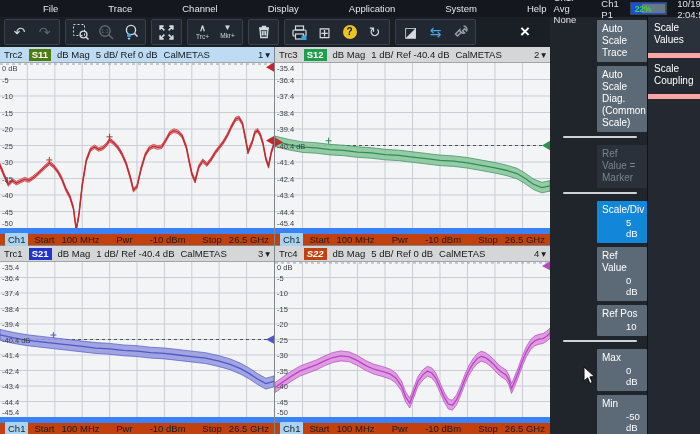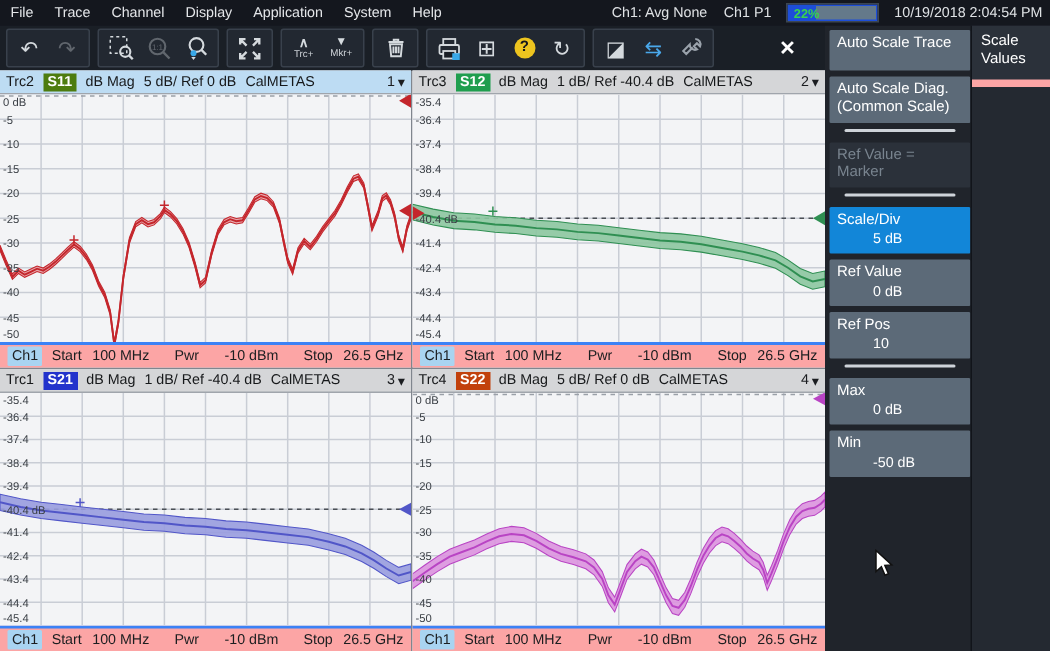--- a/index.html
+++ b/index.html
@@ -3,21 +3,21 @@
 <meta charset="utf-8">
 <style>
   * { box-sizing: border-box; margin: 0; padding: 0; }
   html,body { width:700px; height:434px; overflow:hidden; background:#14171e;
     font-family:"Liberation Sans", sans-serif; -webkit-font-smoothing:antialiased; }
 
   
   #menubar { position:absolute; top:0; left:0; width:700px; height:17px;
     background:#14171e; color:#e4e6e9; display:flex; align-items:center;
     font-size:9.5px; z-index:5; }
-  .menu-item { padding:0 7px; height:17px; line-height:17px; cursor:default; }
+  .menu-item { padding:0 7px; height:17px; line-height:17px; cursor:default;margin-left:36px; }
   #menu-status { margin-left:auto; display:flex; align-items:center; gap:11px; padding-right:5px; color:#dfe2e5; }
   .progress { position:relative; width:60px; height:11px; background:#1d4ed8; border:1px solid #40495500; outline:1px solid #3c4652; }
   .progress .fill { position:absolute; left:30%; top:0; bottom:0; right:0; background:#64798a; }
   .progress .txt { position:absolute; left:3px; top:0; font-size:8.5px; line-height:11px; color:#39d44c; font-weight:bold; z-index:1; }
 
   
   #toolbar { position:absolute; top:17px; left:0; width:550px; height:30px;
     background:#1a1f26; display:flex; align-items:center; padding:0 4px; gap:5px; }
   .tgroup { display:flex; align-items:center; background:#222831; border:1px solid #39414c;
     border-radius:2px; height:26px; padding:0 2px; }
@@ -45,32 +45,32 @@
   .phead { height:16px; flex:none; display:flex; align-items:center; gap:6px;
     padding:0 4px; background:#d5d6d8; color:#16181a; font-size:9.5px;
     border-bottom:1px solid #a0a5ac; white-space:nowrap; overflow:hidden;text-align:right; }
   .phead.active { background:#bddcf3; }
   .sbadge { padding:0 3px; height:12px; line-height:12px; color:#fff; font-weight:bold; background:#888; }
   .pwin { margin-left:auto; display:flex; align-items:center; gap:2px; color:#1b1d20; }
   .plot { flex:1; position:relative; background:#f3f4f6; overflow:hidden; }
   .plot svg { position:absolute; left:0; top:0; width:100%; height:100%; }
   .ylabels span { position:absolute; left:2px; transform:translateY(-50%);
     font-size:7.5px; color:#3a3f45; white-space:nowrap; z-index:2; }
-  .paxis { height:17px; flex:none; background:#fca5a5; border-top:2px solid #3b82f6;
+  .paxis { height:17px; flex:none; background:#c2410c; border-top:6px solid #3b82f6;
     display:flex; align-items:center; font-size:9.5px; color:#1c1e20; padding:0 5px; gap:6px; white-space:nowrap; }
   .ch-badge { background:#a9d4f1; padding:0 3px; height:13px; line-height:13px; border-radius:1px; }
   .ax-mid { margin:0 auto; display:flex; gap:17px; }
   .ax-end { display:flex; gap:7px; }
   .ax-start { display:flex; gap:7px; }
 
   
   #sidebar { position:absolute; top:17px; right:0; width:150px; height:417px; background:#20242b; }
   #sbtns { position:absolute; left:3px; top:3px; width:94px; }
   .sbtn { background:#5c6a78; color:#fff; border-radius:1px; margin-bottom:4px;
-    padding:3px 5px 4px 5px; font-size:10px; line-height:1.18; min-height:27px; }
+    padding:3px 5px 4px 5px; font-size:10px; line-height:1.18; min-height:27px;margin-left:44px; }
   .sbtn .v { font-size:9.5px; margin-top:1px;padding-left:24px; }
   .sbtn.selected { background:#1286d8; }
   .sbtn.disabled { background:#2b313a; color:#79848f; }
   .sdiv { height:2px; background:#ced3d9; border-radius:2px; margin:4px 10px 7px 10px; }
   #stabs { position:absolute; right:0; top:0; width:53px; height:417px;
     background:#242931; border-left:1px solid #11141a; }
   .stab { padding:5px 4px 7px 6px; font-size:10px; line-height:1.2; color:#fff;
     border-bottom:5px solid #fca5a5; }
   .stab:first-child { border-top:0; background:#2b313a; }
 
@@ -401,21 +401,21 @@
       <span class="ax-end">
           <span>Stop</span>
           <span>26.5 GHz</span>
         </span>
     </div>
   </div>
 
   <div class="panel">
     <div class="phead">
       <span>Trc4</span>
-      <span class="sbadge" style="background: #c2410c;">S22</span>
+      <span class="sbadge" style="background: #c2410c; font-style: italic;">S22</span>
       <span>dB Mag</span>
       <span>5 dB/ Ref 0 dB</span>
       <span>CalMETAS</span>
       <span class="pwin">
           <span>4</span>
           <span>▾</span>
         </span>
     </div>
     <div class="plot">
       <svg viewBox="0 0 275 160" preserveAspectRatio="none">
@@ -505,20 +505,21 @@
         <div>Max</div>
         <div class="v">0 dB</div>
       </div>
     <div class="sbtn">
         <div>Min</div>
         <div class="v">-50 dB</div>
       </div>
   </div>
   <div id="stabs">
     <div class="stab">Scale Values</div>
+    <div class="stab">Scale Coupling</div>
   </div>
 </div>
 
 <div id="cursor">
   <svg width="13" height="19" viewBox="0 0 13 19">
       <path d="M1,1 L1,15 L4.6,11.8 L7,17.5 L9.3,16.4 L6.9,10.9 L11.5,10.6 Z" fill="#ffffff" stroke="#111111" stroke-width="1"></path>
     </svg>
 </div>
 
 </body></html>

